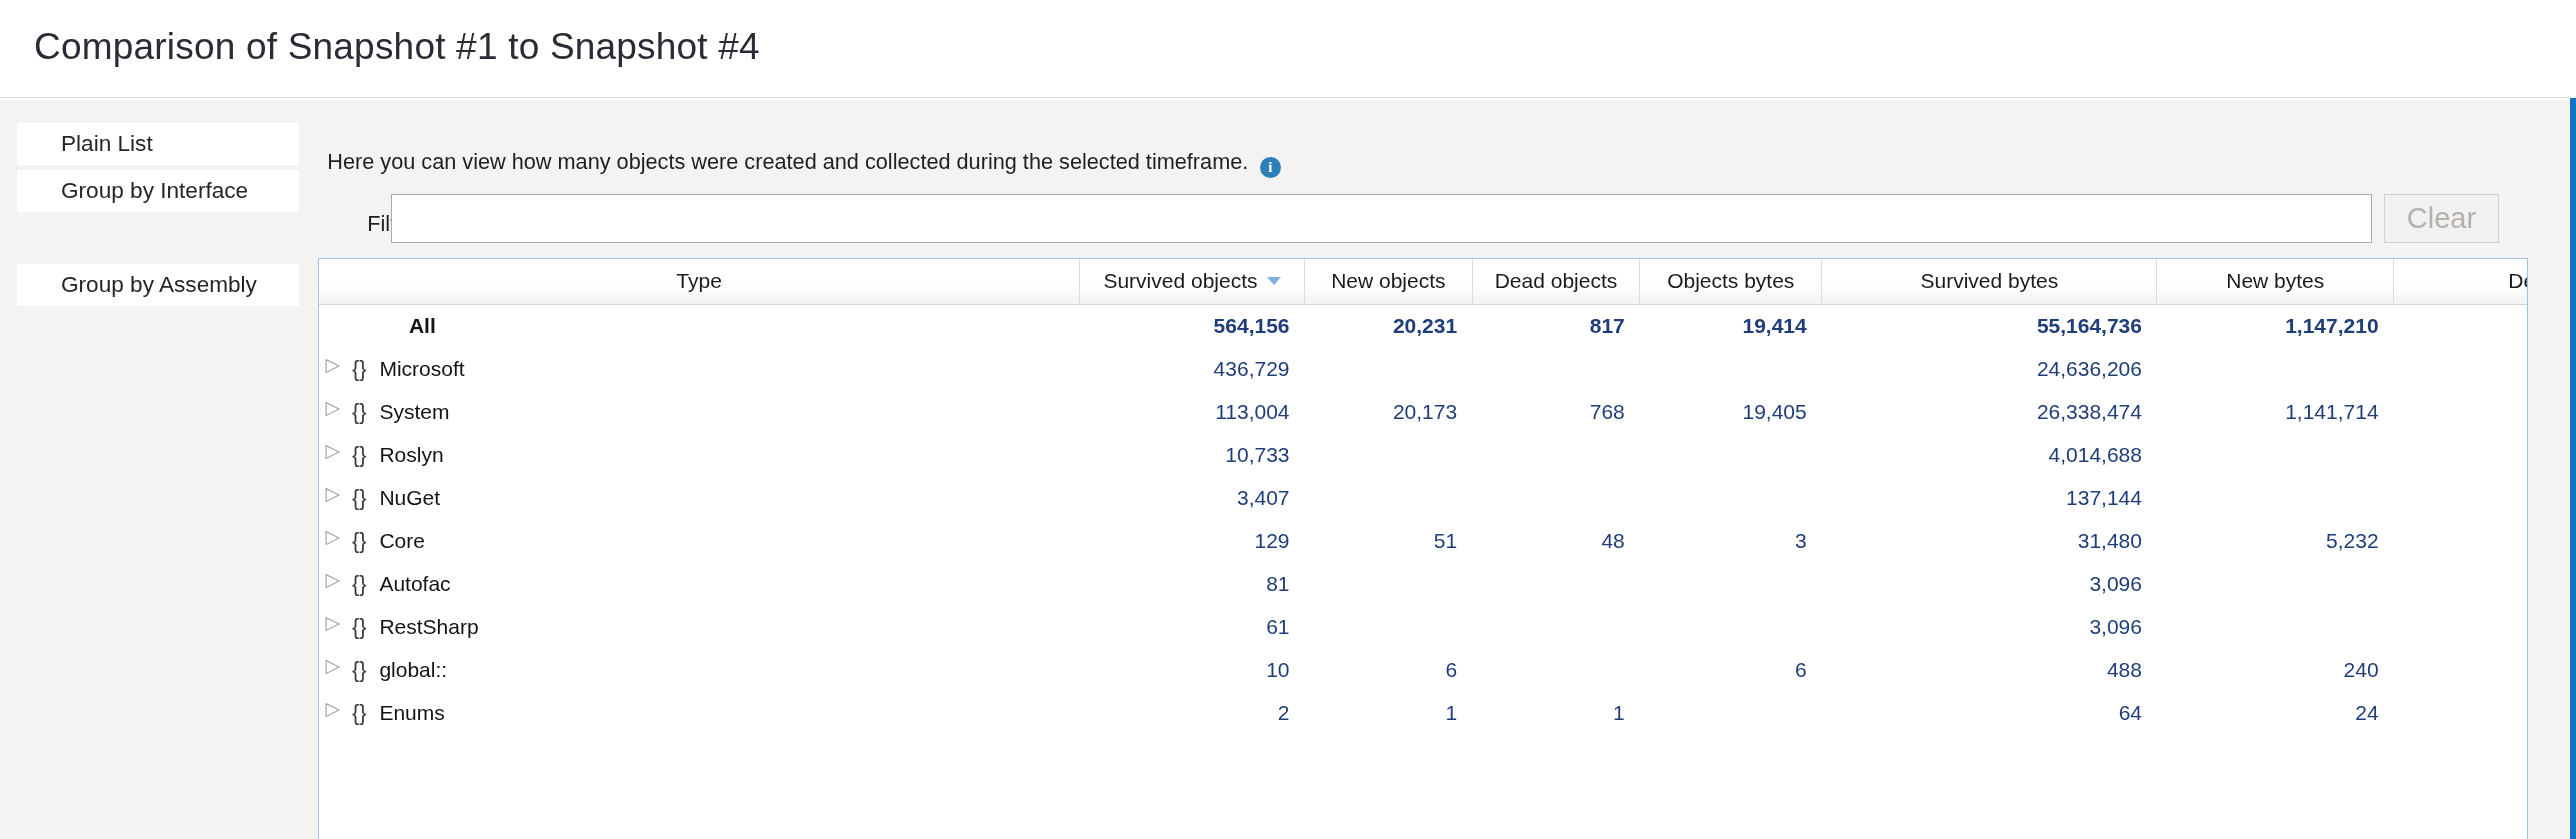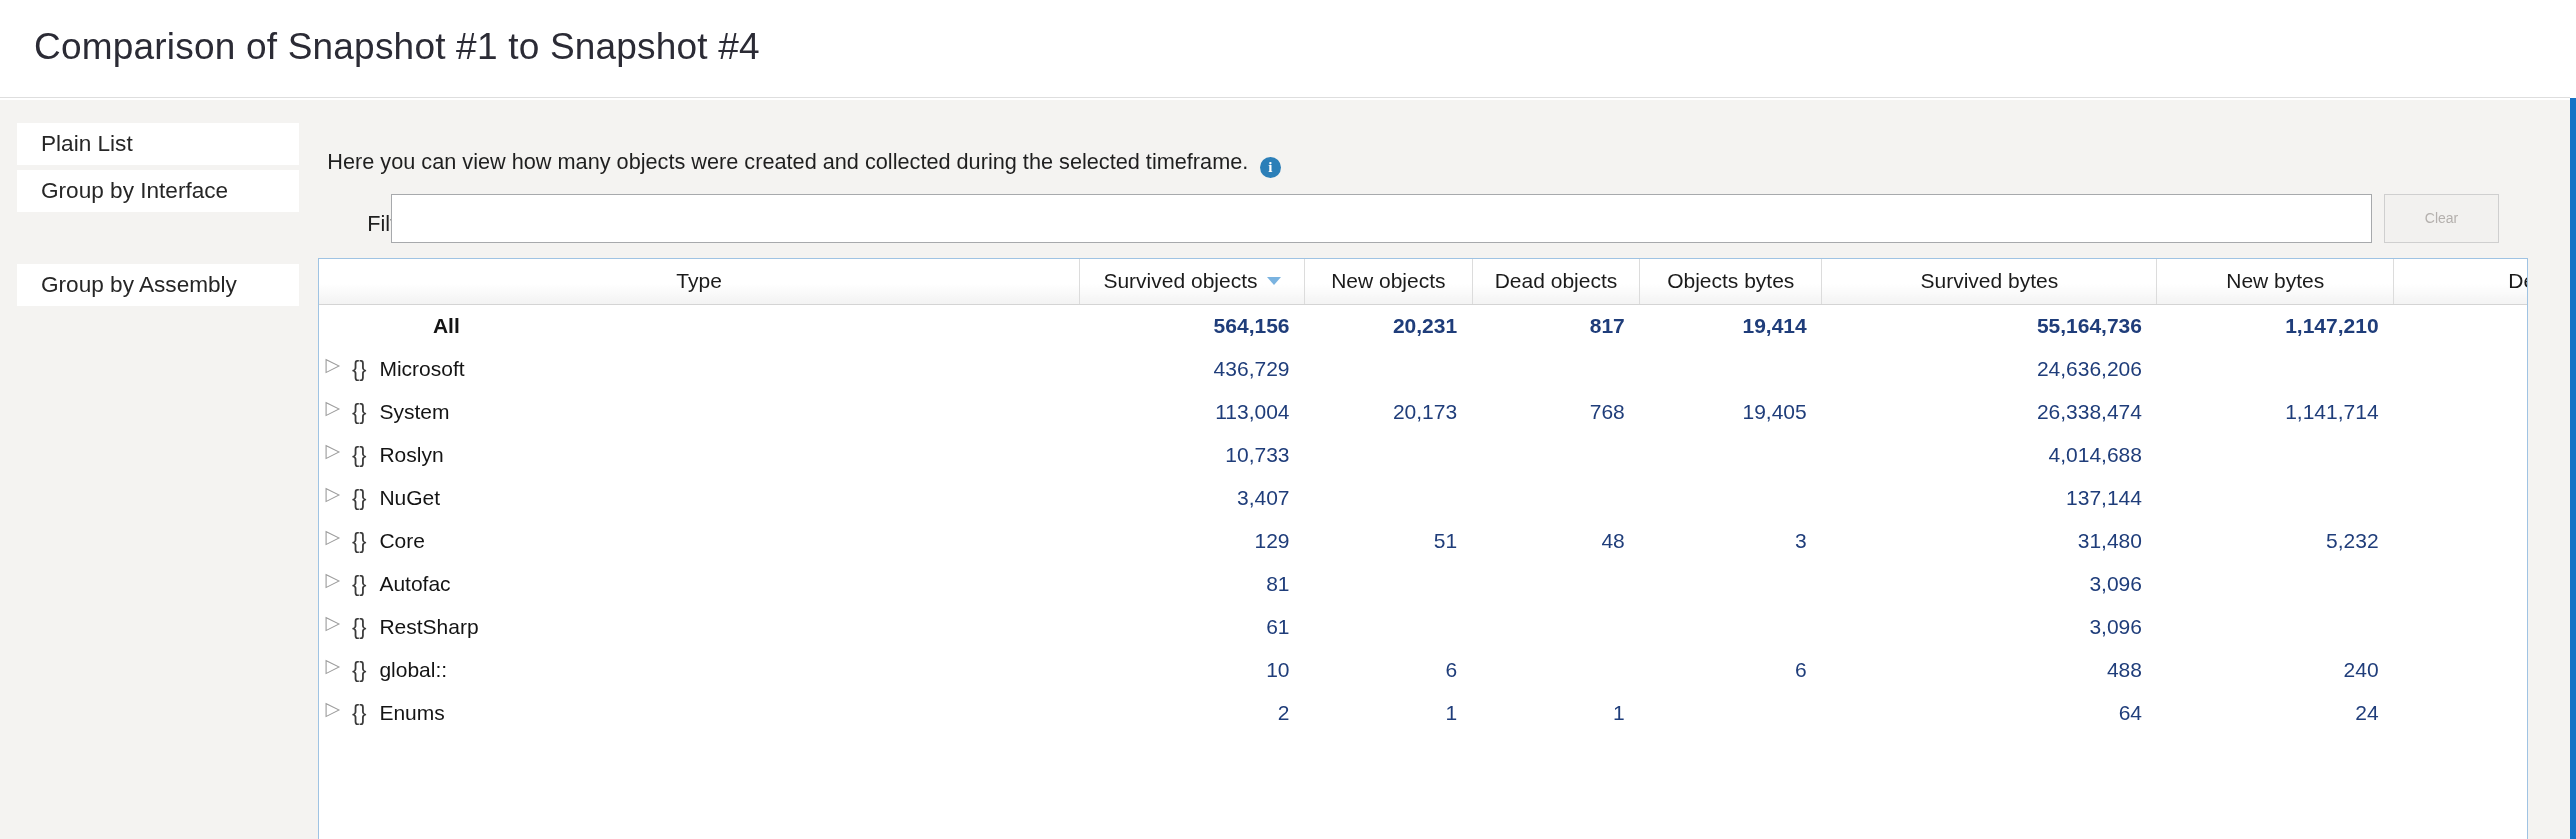--- a/index.html
+++ b/index.html
@@ -77,21 +77,21 @@
   }
   .side-item {
     position: absolute;
     left: 17px;
     width: 282px;
     height: 42px;
     line-height: 42px;
     background: #ffffff;
     color: #262626;
     font-size: 22.6px;
-    padding-left: 24px;
+    padding-left: 44px;
     box-sizing: border-box;
     white-space: nowrap;
     cursor: default;
   }
   .side-item.selected {
     background: #5b9bd5;
     color: #ffffff;
   }
 
   
@@ -155,21 +155,21 @@
   }
   .clear-button {
     position: absolute;
     left: 2068px;
     top: 94px;
     width: 115px;
     height: 49px;
     border: 0.9px solid #cfcfcf;
     background: #f2f1ef;
     color: #b4b0ad;
-    font-size: 14px;
+    font-size: 29px;
     font-family: "Liberation Sans", sans-serif;
     box-sizing: border-box;
     text-align: center;
     line-height: 47px;
     cursor: default;
   }
 
   
   .grid-wrap {
     position: absolute;
@@ -224,21 +224,21 @@
     background: #ffffff;
   }
   table.grid td.namecell {
     text-align: left;
     color: #141414;
     padding-left: 8px;
   }
   tr.total td { font-weight: bold; }
   tr.total td.namecell {
     text-align: left;
-    padding-left: 114px;
+    padding-left: 90px;
     color: #141414;
   }
   .expander {
     display: inline-block;
     width: 0; height: 0;
     border-top: 7.5px solid transparent;
     border-bottom: 7.5px solid transparent;
     border-left: 10.4px solid transparent;
     box-sizing: border-box;
     margin-right: 15px;

